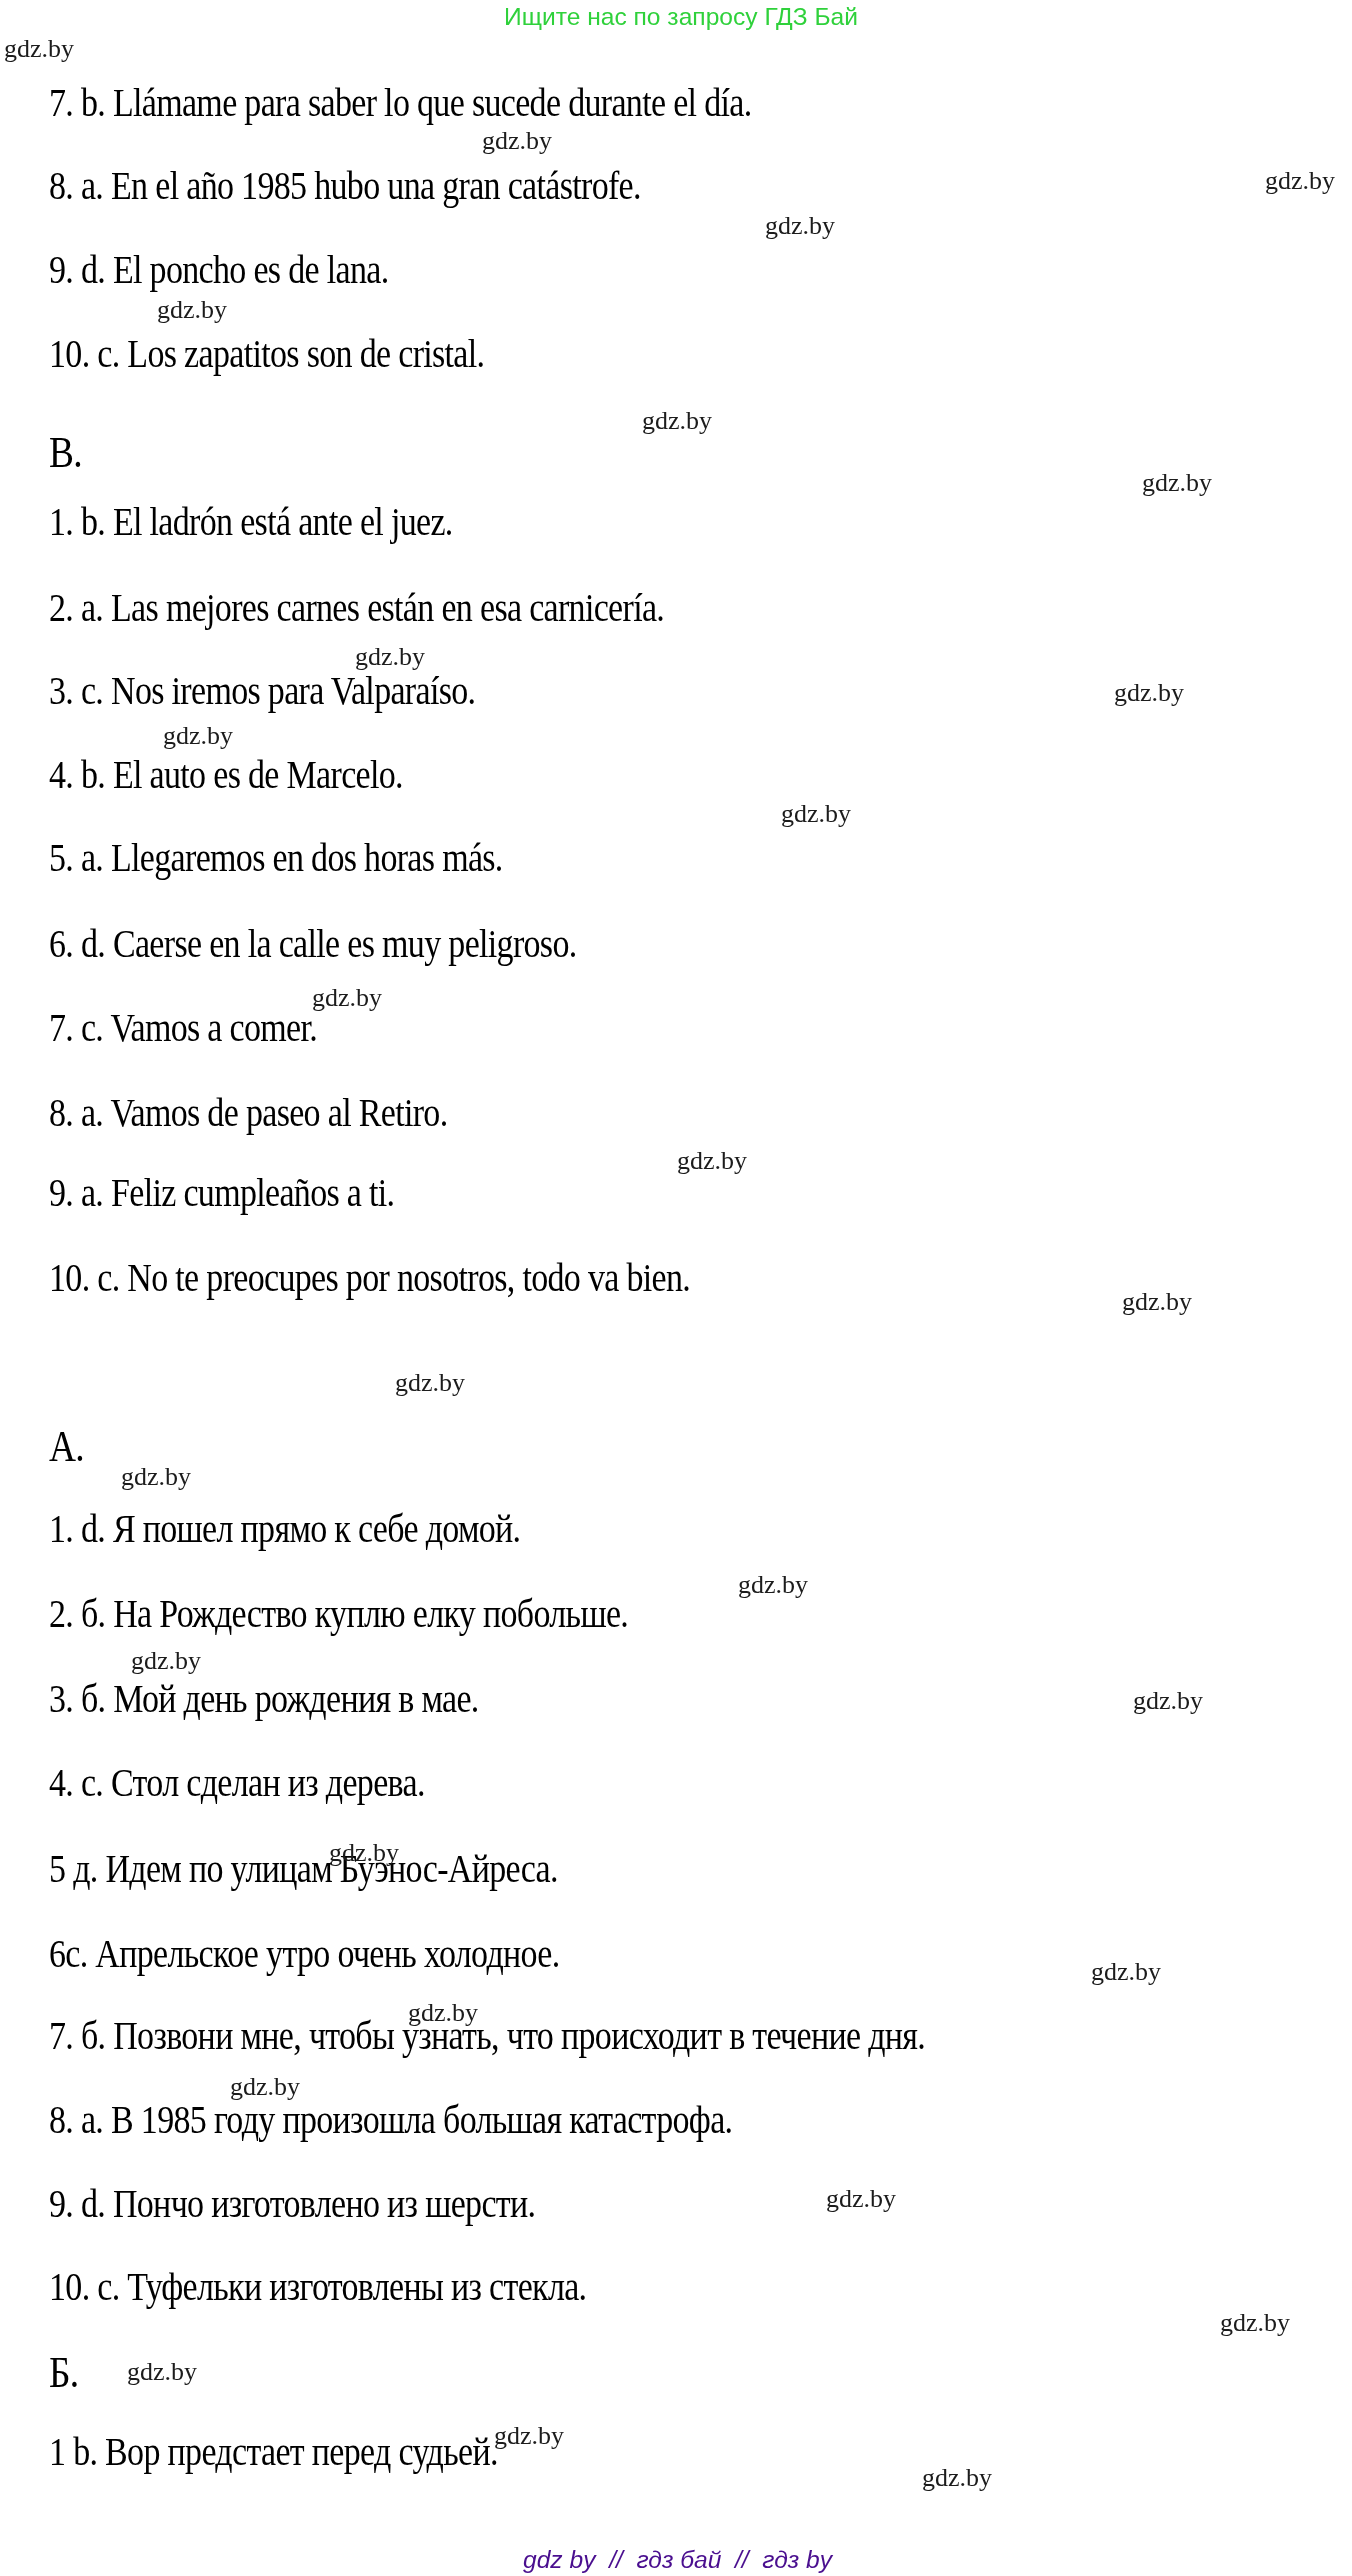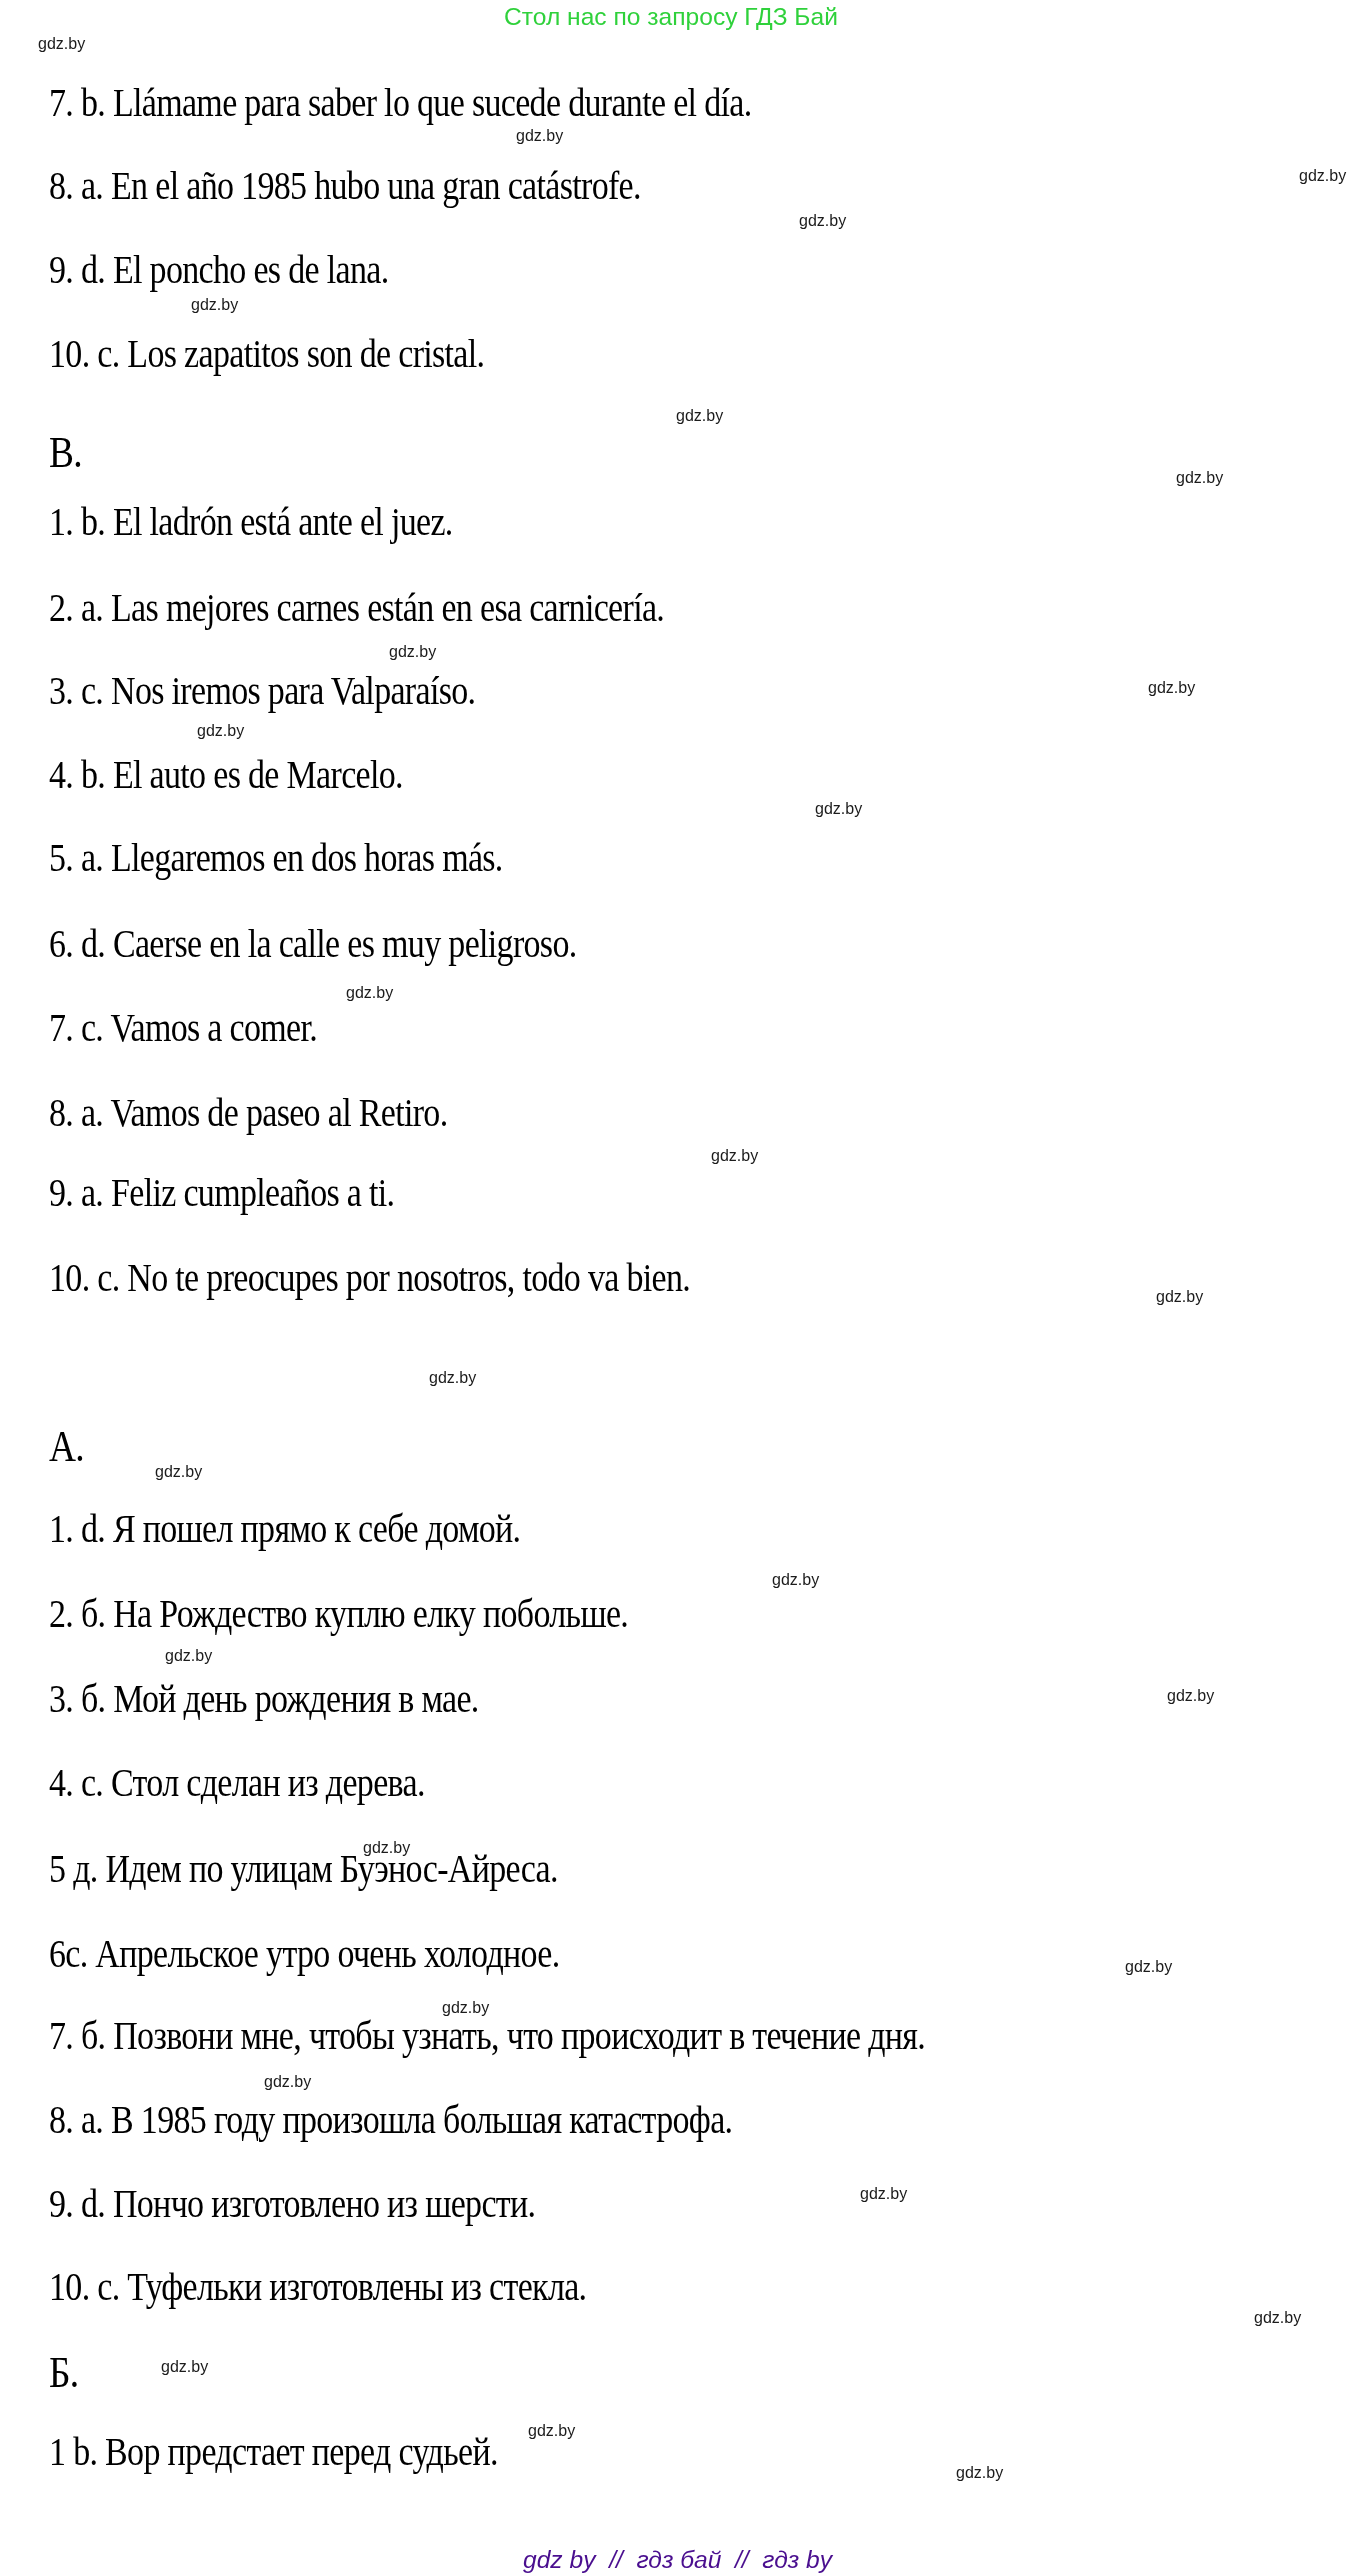--- a/index.html
+++ b/index.html
@@ -33,42 +33,41 @@
     font-family: "Liberation Serif", "DejaVu Serif", serif;
     transform: scaleX(0.85);
     transform-origin: 0 0;
     letter-spacing: -0.8px;
   }
   .ln.sec {
     font-size: 44px;
   }
   .wm {
     position: absolute;
-    font-size: 16px;
+    font-size: 26px;
     line-height: 1;
     color: #1c1c1c;
     white-space: nowrap;
-    font-family: Liberation Sans, sans-serif;
-    margin-left: 34px;
+    font-family: Liberation Serif, serif;
   }
   .footer {
     position: absolute;
     top: 2546px;
     left: 523px;
     font-size: 24.6px;
     color: #4a0f8f;
     white-space: pre;
     font-family: "Liberation Sans", sans-serif;
     font-style: italic;
   }
 </style>
 </head>
 <body>
 
-<div class="promo">Стол нас по запросу ГДЗ Бай</div>
+<div class="promo">Ищите нас по запросу ГДЗ Бай</div>
 
 <div class="ln" style="top:81px">7. b. Llámame para saber lo que sucede durante el día.</div>
 <div class="ln" style="top:164px">8. a. En el año 1985 hubo una gran catástrofe.</div>
 <div class="ln" style="top:248px">9. d. El poncho es de lana.</div>
 <div class="ln" style="top:332px">10. c. Los zapatitos son de cristal.</div>
 <div class="ln sec" style="top:429px">B.</div>
 <div class="ln" style="top:500px">1. b. El ladrón está ante el juez.</div>
 <div class="ln" style="top:586px">2. a. Las mejores carnes están en esa carnicería.</div>
 <div class="ln" style="top:669px">3. c. Nos iremos para Valparaíso.</div>
 <div class="ln" style="top:753px">4. b. El auto es de Marcelo.</div>

